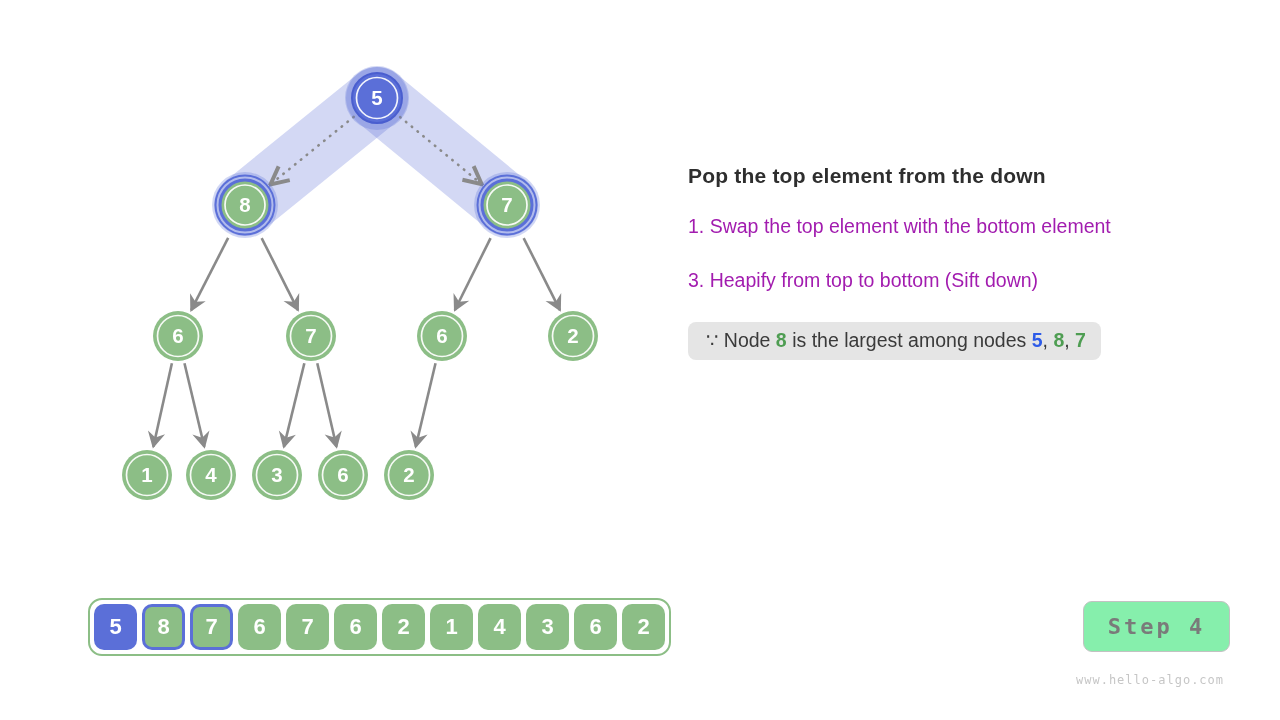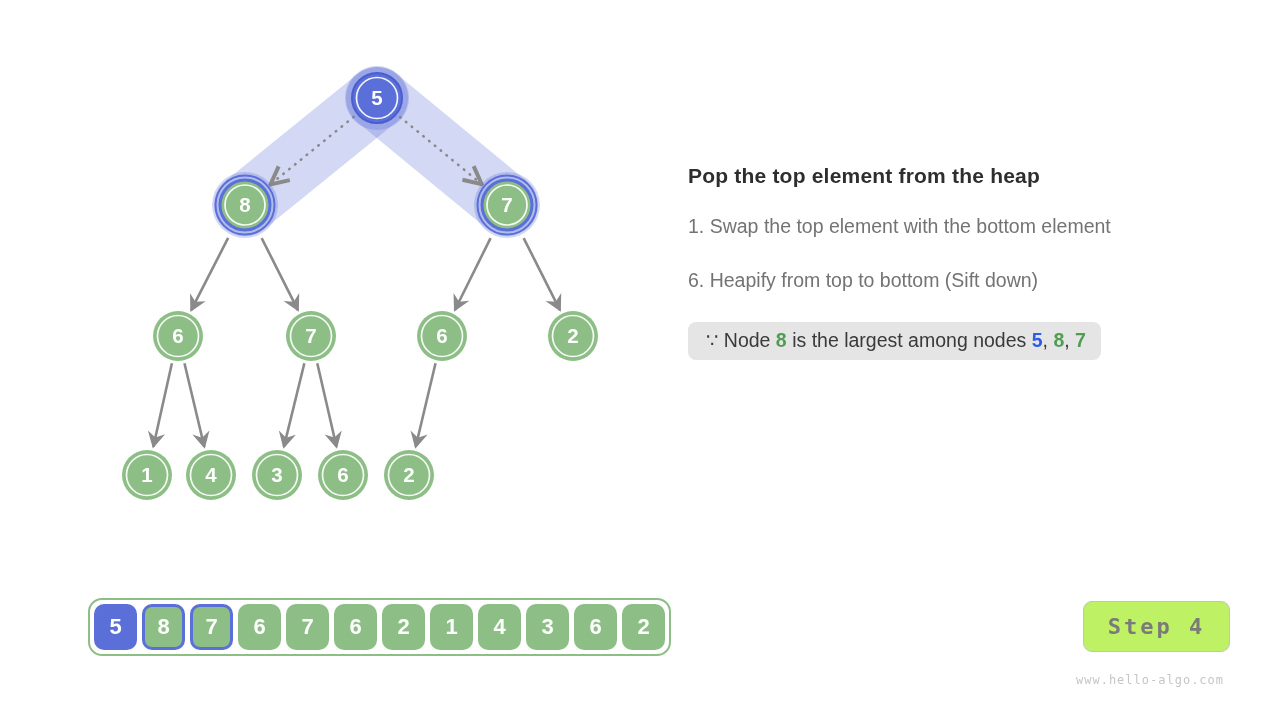--- a/index.html
+++ b/index.html
@@ -9,21 +9,21 @@
   }
   #stage{position:absolute;inset:0;width:1280px;height:720px;}
   #tree-svg{position:absolute;left:0;top:0;}
 
   
   .panel{position:absolute;left:688px;top:164px;width:540px;}
   .panel-title{
     font-size:21px;font-weight:bold;color:#2e2e2e;margin:0 0 27px 0;letter-spacing:.2px;
   }
   .step-line{
-    font-size:19.5px;color:#737373;margin:0 0 31px 0;
+    font-size:19.5px;color:#a21caf;margin:0 0 31px 0;
   }
   .note-box{
     display:inline-block;background:#e5e5e5;border-radius:8px;
     padding:7px 15px 8px 18px;font-size:19.5px;color:#3a3a3a;
     margin-top:-1px;
   }
   .note-box .seg-green{color:#4e9d52;font-weight:bold;}
   .note-box .seg-blue{color:#2d5be8;font-weight:bold;}
 
   
@@ -37,21 +37,21 @@
     display:flex;align-items:center;justify-content:center;
     color:#ffffff;font-size:22px;font-weight:bold;background:#8cbe86;
   }
   .cell.blue{background:#5b6fd8;}
   .cell.sel{background:#8cbe86;border:3px solid #5b6fd8;}
 
   
   .step-btn{
     position:absolute;left:1083px;top:601px;width:147px;height:51px;
     box-sizing:border-box;border:1.5px solid #c2c2c2;border-radius:9px;
-    background:#bef264;display:flex;align-items:center;justify-content:center;
+    background:#86efac;display:flex;align-items:center;justify-content:center;
     font-family:"DejaVu Sans Mono",monospace;font-size:22px;font-weight:bold;
     color:#7a7a7a;letter-spacing:3px;cursor:pointer;
   }
 
   .watermark{
     position:absolute;left:1076px;top:673px;
     font-family:"DejaVu Sans Mono",monospace;font-size:12px;color:#c6c6c6;
     letter-spacing:1px;
   }
 </style>
@@ -143,23 +143,23 @@
         <text x="343" y="475" dy="7" text-anchor="middle" fill="#ffffff" font-family="&quot;Liberation Sans&quot;,sans-serif" font-size="20.5" font-weight="bold">6</text>
       </g>
       <g>
         <circle cx="409" cy="475" r="25" fill="#8cbe86"></circle>
         <circle cx="409" cy="475" r="20.5" fill="none" stroke="rgba(255,255,255,0.92)" stroke-width="1.7"></circle>
         <text x="409" y="475" dy="7" text-anchor="middle" fill="#ffffff" font-family="&quot;Liberation Sans&quot;,sans-serif" font-size="20.5" font-weight="bold">2</text>
       </g>
     </svg>
 
   <div class="panel">
-    <p class="panel-title">Pop the top element from the heap</p>
+    <p class="panel-title">Pop the top element from the down</p>
     <p class="step-line">1. Swap the top element with the bottom element</p>
-    <p class="step-line">6. Heapify from top to bottom (Sift down)</p>
+    <p class="step-line">3. Heapify from top to bottom (Sift down)</p>
     <div class="note-box"><span>∵ Node </span><span class="seg-green">8</span><span> is the largest among nodes </span><span class="seg-blue">5</span><span>, </span><span class="seg-green">8</span><span>, </span><span class="seg-green">7</span></div>
   </div>
 
   <div class="array-box" id="array-cells">
       <div class="cell blue">5</div>
       <div class="cell sel">8</div>
       <div class="cell sel">7</div>
       <div class="cell green">6</div>
       <div class="cell green">7</div>
       <div class="cell green">6</div>

